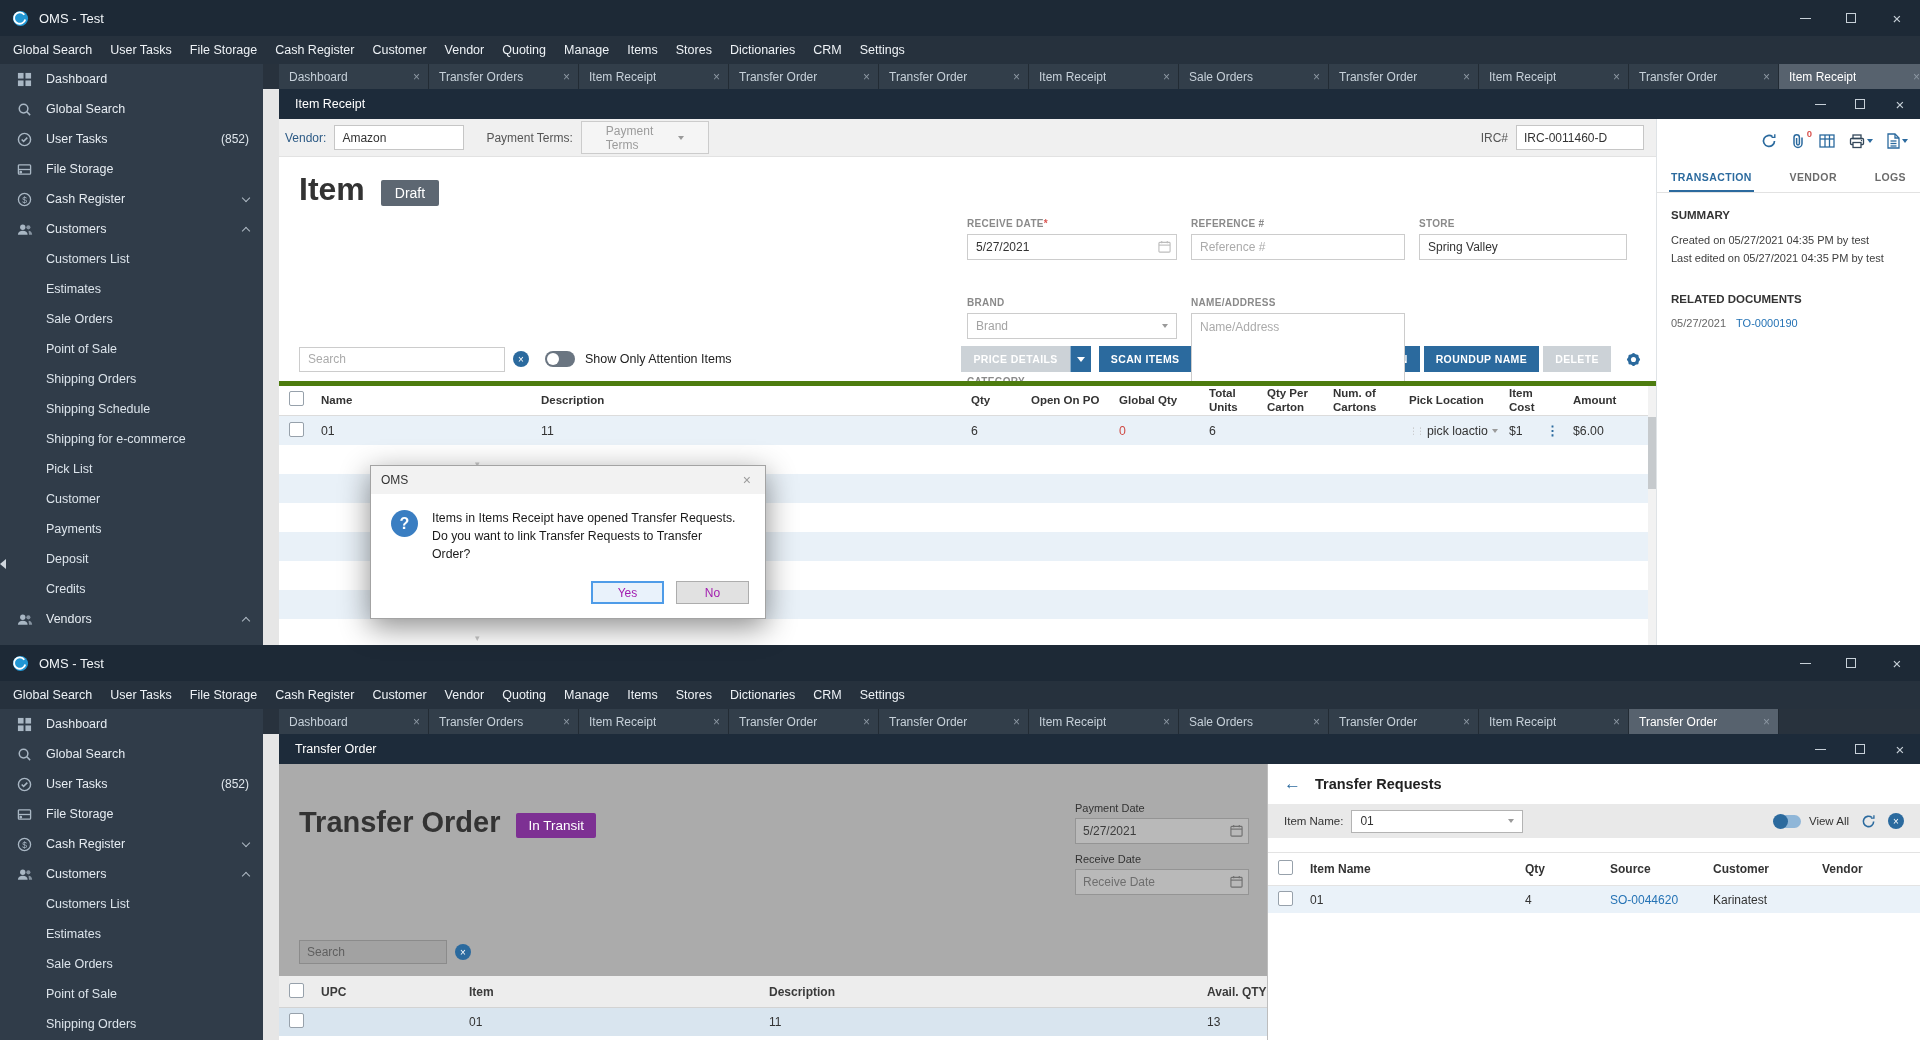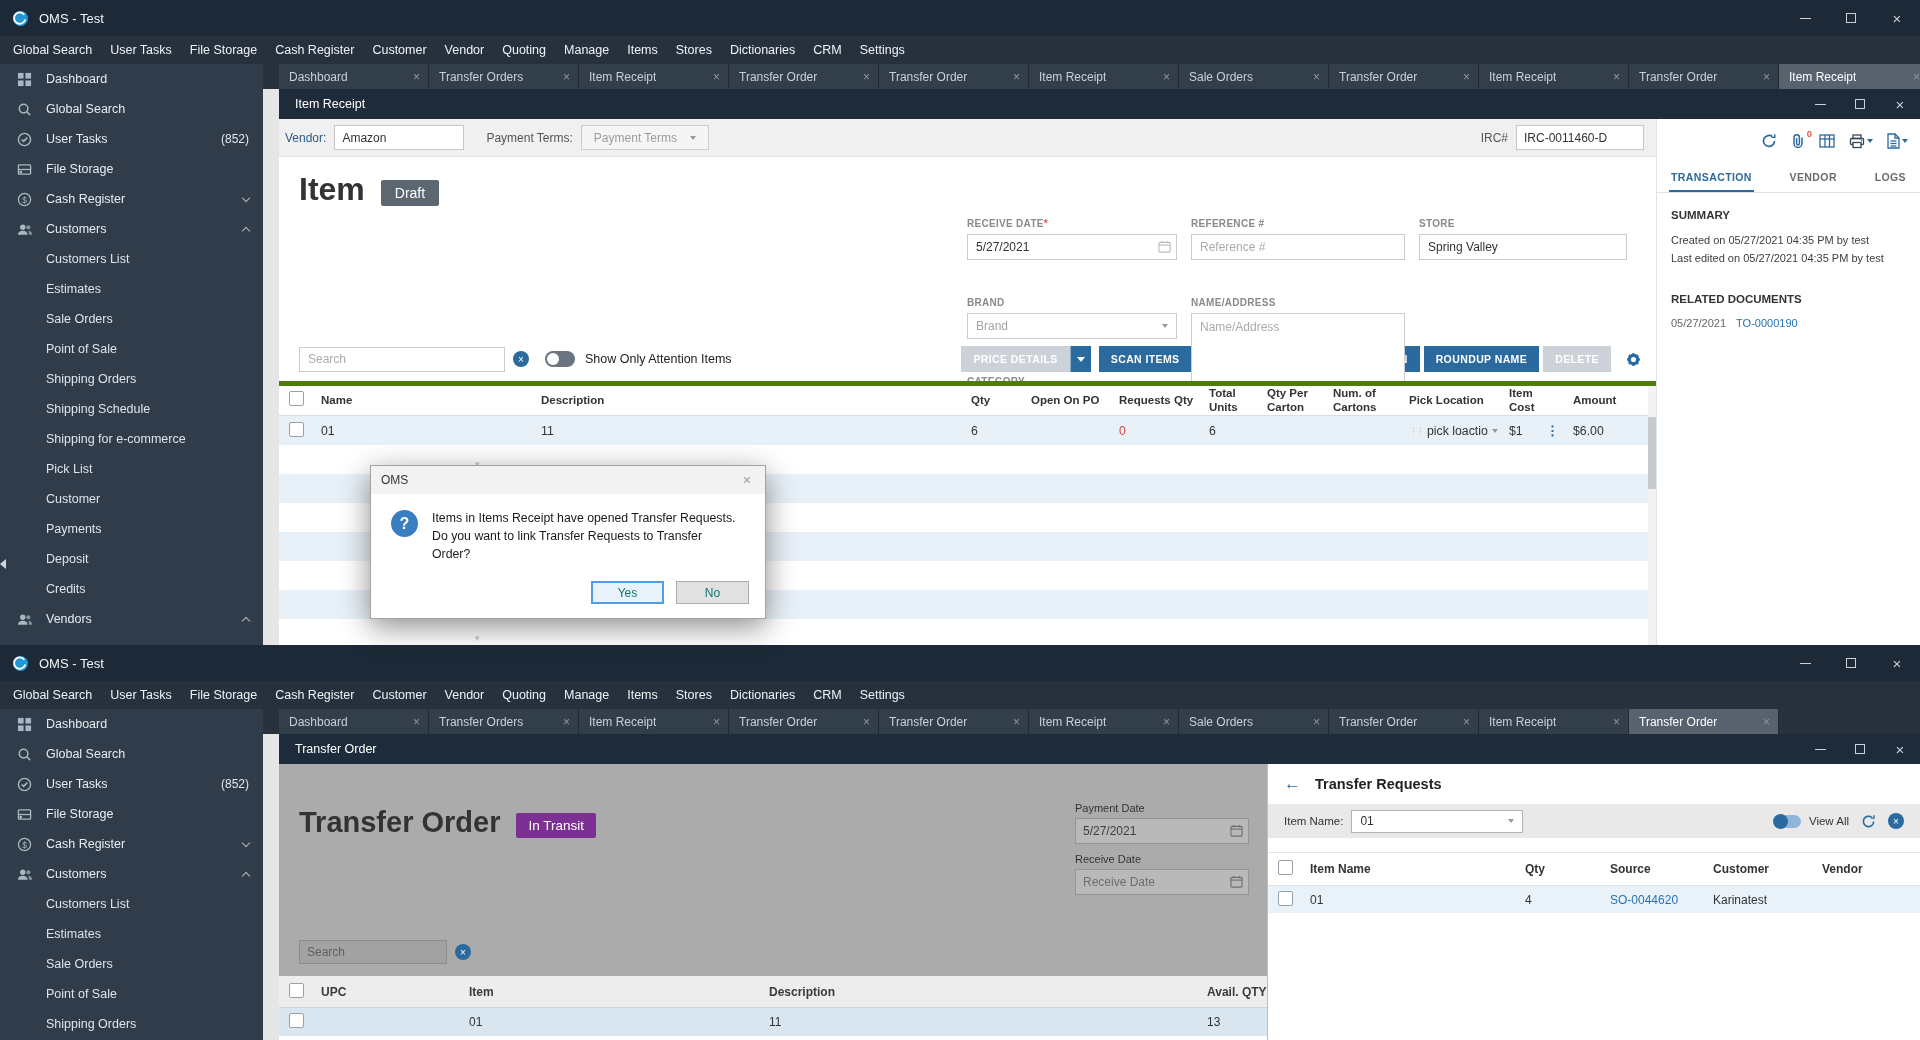--- a/index.html
+++ b/index.html
@@ -47,21 +47,21 @@
   .inner-controls { margin-left:auto; display:flex; height:100%; }
   .inner-controls .wc { width:40px; }
   .inner-body { flex:1; display:flex; min-height:0; }
   .inner-left { flex:1; display:flex; flex-direction:column; min-width:0; }
   .inner-right { width:264px; flex:0 0 auto; border-left:1px solid #dfe3e6; background:#fff; display:flex; flex-direction:column; }
 
   .vendor-bar { height:38px; background:#f0f0f0; border-bottom:1px solid #e2e2e2; display:flex; align-items:center; padding:0 12px 0 6px; gap:8px; flex:0 0 auto; }
   .vb-label { font-size:12px; color:#2c5a85; white-space:nowrap; }
   .vb-label.gray { color:#555; }
   .vb-input { height:25px; border:1px solid #c6c6c6; background:#fff; font-size:12px; color:#333; padding:0 7px; font-family:inherit; }
-  .vb-select { width:128px; height:25px; border:1px solid #ccc; background:#f5f5f5; display:flex; align-items:center; justify-content:space-between; padding:0 12px; color:#9c9c9c; font-size:12px; cursor:pointer; }
+  .vb-select { width:128px; height:33px; border:1px solid #ccc; background:#f5f5f5; display:flex; align-items:center; justify-content:space-between; padding:0 24px; color:#9c9c9c; font-size:12px; cursor:pointer; }
   .vb-spacer { flex:1; }
 
   .ir-form { height:180px; position:relative; background:#fff; flex:0 0 auto; }
   .ir-heading { position:absolute; left:20px; top:14px; font-size:32px; color:#333; font-weight:600; display:flex; align-items:center; }
   .badge-draft { margin-left:16px; background:#5d6772; color:#fff; font-size:14px; font-weight:400; padding:5px 14px; border-radius:2px; transform:translateY(3px); }
   .fcol { position:absolute; top:24px; }
   .fcol.c1 { left:688px; width:210px; }
   .fcol.c2 { left:912px; width:214px; }
   .fcol.c3 { left:1140px; width:208px; }
   .flabel { font-size:10px; font-weight:700; color:#8a8a8a; letter-spacing:.3px; margin-bottom:5px;margin-top:37px; }
@@ -161,21 +161,21 @@
   .tr-row { height:27px; background:#eaf2f9; align-items:center; font-size:12px; color:#333; }
   .link { color:#2573b5; cursor:pointer; }
 
   .dialog { position:fixed; left:370px; top:457px; width:396px; background:#fff; border:1px solid #a3a3a3; box-shadow:0 8px 28px rgba(0,0,0,.45); z-index:50;margin-top:8px; }
   .dlg-title { height:28px; background:#f2f2f2; display:flex; align-items:center; padding:0 10px; font-size:12px; color:#333; }
   .dlg-x { margin-left:auto; color:#9b9b9b; font-size:14px; padding:0 4px; cursor:pointer; }
   .dlg-body { display:flex; padding:16px 18px 10px 20px; gap:14px; align-items:flex-start; }
   .q-icon { width:27px; height:27px; border-radius:50%; background:#3a7ec2; color:#fff; font-size:16px; font-weight:700; display:flex; align-items:center; justify-content:center; flex:0 0 auto; }
   .dlg-msg { font-size:12.3px; color:#1a1a1a; line-height:1.45; max-width:310px; }
   .dlg-buttons { display:flex; justify-content:flex-end; gap:12px; padding:8px 16px 14px; }
-  .dlg-btn { width:73px; height:23px; font-size:12px; font-family:inherit; background:#e1e1e1; border:1px solid #adadad; cursor:pointer; color:#0f766e;text-align:center; }
+  .dlg-btn { width:73px; height:23px; font-size:12px; font-family:inherit; background:#e1e1e1; border:1px solid #adadad; cursor:pointer; color:#a21caf;text-align:center; }
   .dlg-btn.primary { background:#e9f2fb; border:2px solid #4f9ce8; }
 </style>
 </head>
 <body>
 
 <div class="window top">
   <div class="titlebar">
     <span style="display:flex;">
         <svg width="17" height="17" viewBox="0 0 18 18">
           <circle cx="9" cy="9" r="8" fill="#2196d3"></circle>
@@ -483,21 +483,21 @@
                     </svg>
                   </span>
               </div>
               <div class="ir-table">
                 <div class="grid-ir t-head">
                   <div><span class="cb" style="display:inline-block;"></span></div>
                   <div class="hcell">Name</div>
                   <div class="hcell">Description</div>
                   <div class="hcell">Qty</div>
                   <div class="hcell">Open On PO</div>
-                  <div class="hcell">Requests Qty</div>
+                  <div class="hcell">Global Qty</div>
                   <div class="hcell">Total Units</div>
                   <div class="hcell">Qty Per Carton</div>
                   <div class="hcell">Num. of Cartons</div>
                   <div class="hcell">Pick Location</div>
                   <div class="hcell">Item Cost</div>
                   <div class="hcell">Amount</div>
                 </div>
                 <div class="grid-ir t-row alt">
                   <div><span class="cb" style="display:inline-block;"></span></div>
                   <div class="cell">01</div>

